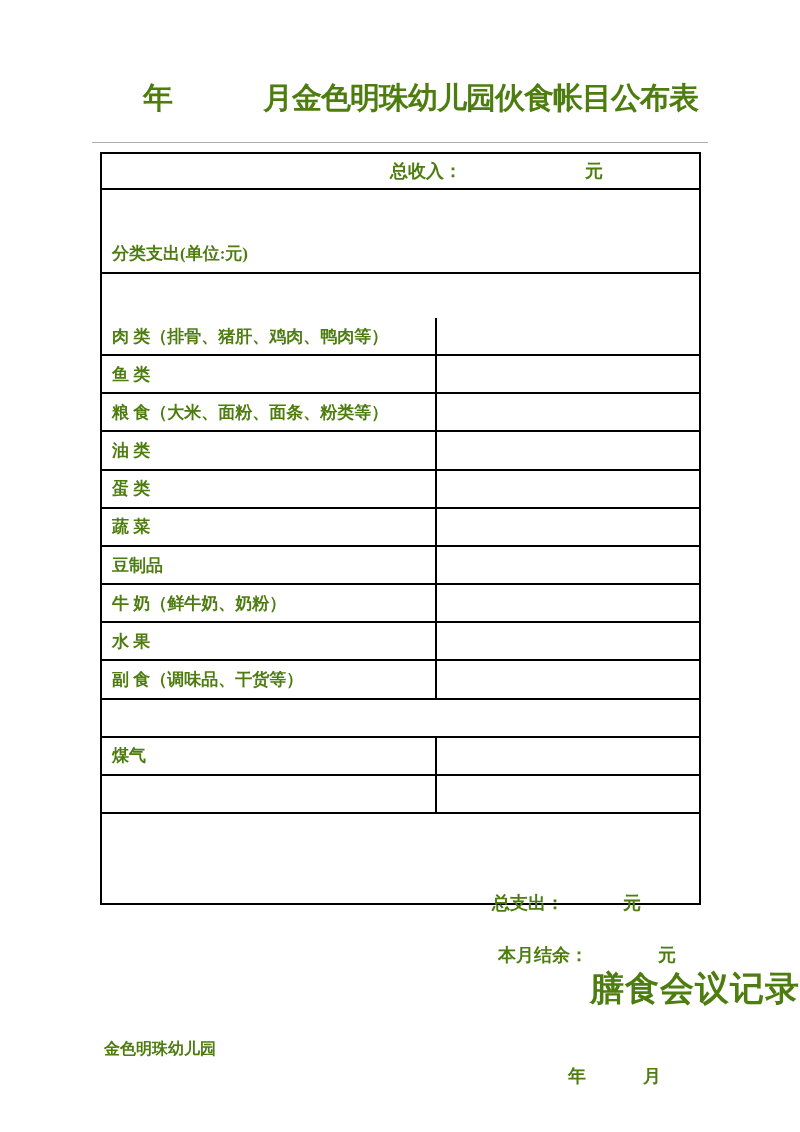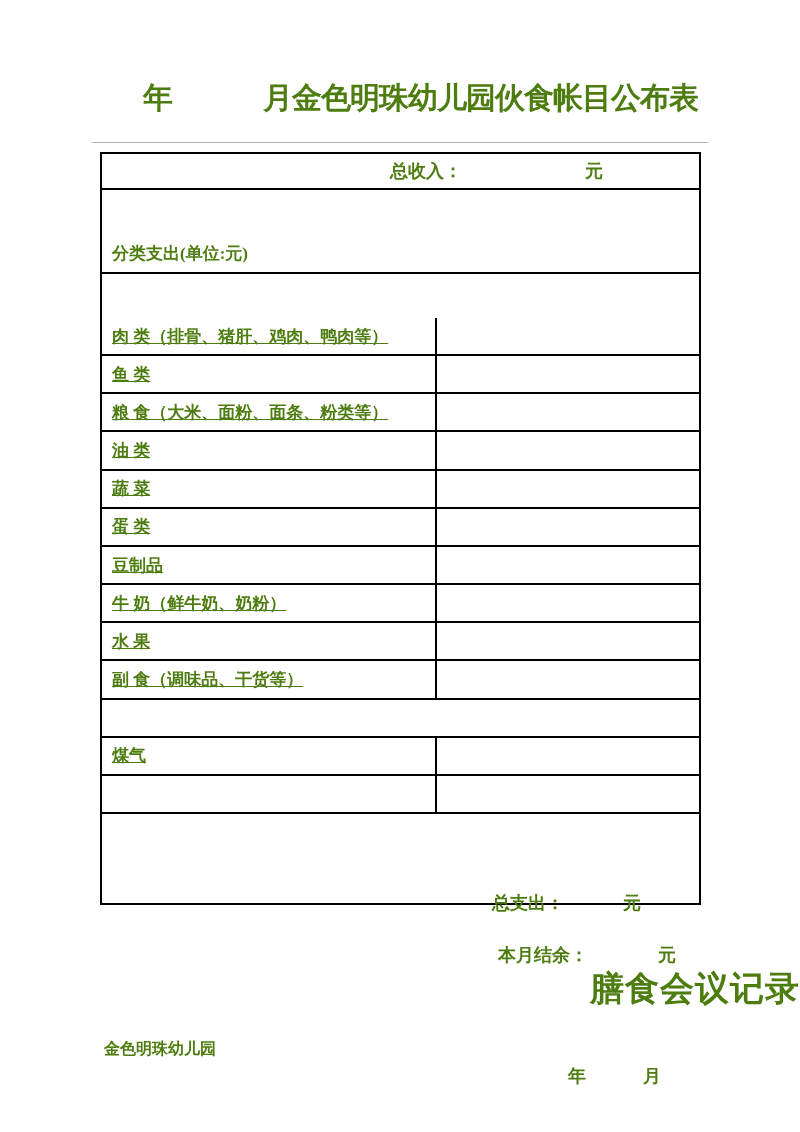--- a/index.html
+++ b/index.html
@@ -68,21 +68,20 @@
     align-items: center;
     padding-left: 10px;
     font-weight: 700;
     font-size: 17px;
   }
   .item-rows {
     flex: none;
     height: 496px;
     display: flex;
     flex-direction: column;
-    text-decoration: underline;
   }
   .item-row {
     flex: 1 1 0;
     display: flex;
     border-bottom: 2px solid #000000;
     box-sizing: border-box;
     min-height: 0;
   }
   .label-cell {
     width: 335px;
@@ -154,25 +153,25 @@
       </div>
       <div class="item-row">
         <div class="label-cell">粮 食（大米、面粉、面条、粉类等）</div>
         <div class="value-cell"></div>
       </div>
       <div class="item-row">
         <div class="label-cell">油 类</div>
         <div class="value-cell"></div>
       </div>
       <div class="item-row">
+        <div class="label-cell">蛋 类</div>
+        <div class="value-cell"></div>
+      </div>
+      <div class="item-row">
         <div class="label-cell">蔬 菜</div>
-        <div class="value-cell"></div>
-      </div>
-      <div class="item-row">
-        <div class="label-cell">蛋 类</div>
         <div class="value-cell"></div>
       </div>
       <div class="item-row">
         <div class="label-cell">豆制品</div>
         <div class="value-cell"></div>
       </div>
       <div class="item-row">
         <div class="label-cell">牛 奶（鲜牛奶、奶粉）</div>
         <div class="value-cell"></div>
       </div>

